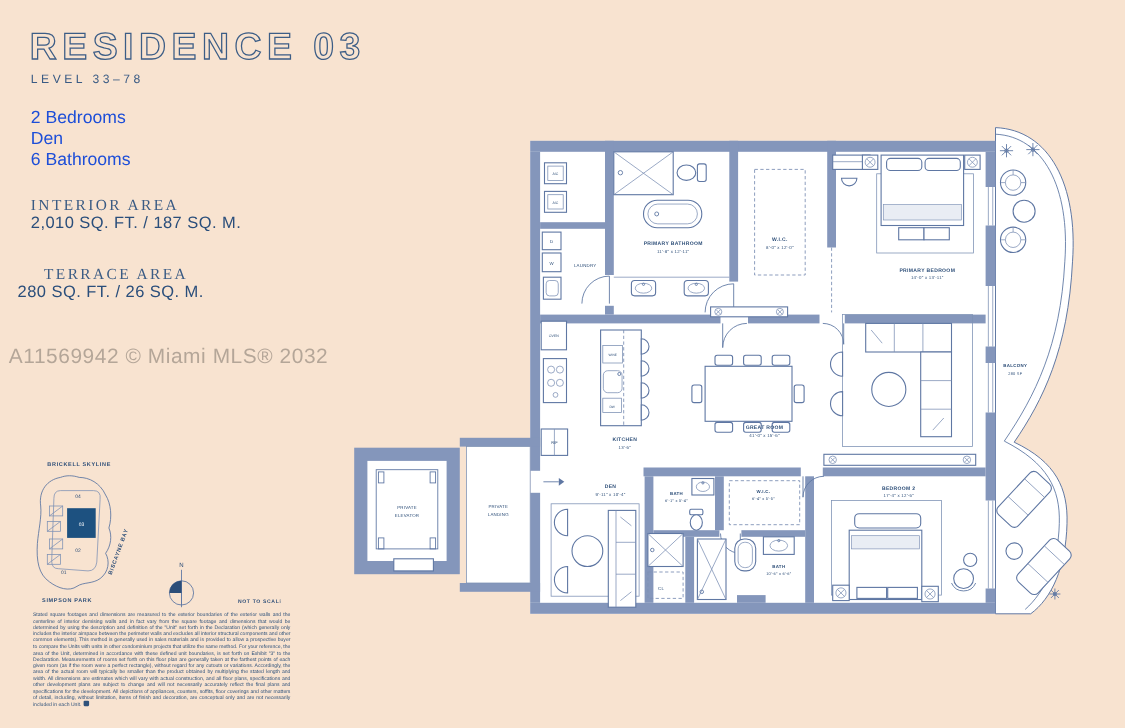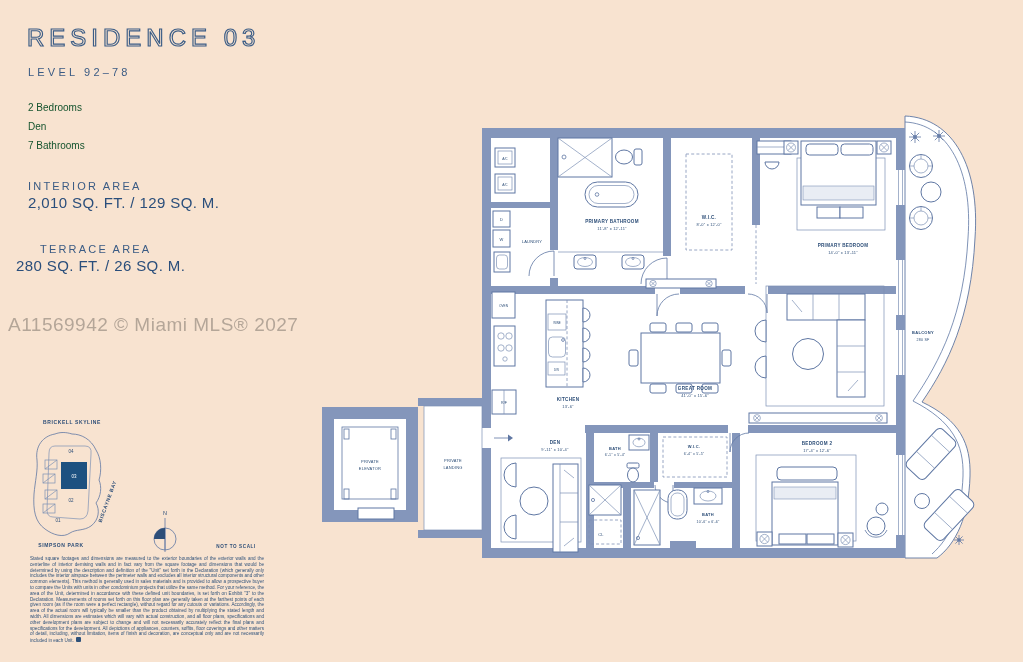--- a/index.html
+++ b/index.html
@@ -1,25 +1,25 @@
 <!DOCTYPE html>
 <html><head>
 <meta charset="utf-8">
 <style>
   html,body{margin:0;padding:0;}
   body{width:1023px;height:662px;position:relative;overflow:hidden;
        background:#f8e3d0;font-family:"Liberation Sans",sans-serif;color:#2a4e7b;}
   .abs{position:absolute;}
-  .title{left:27px;top:24px;font-size:24px;font-weight:400;letter-spacing:5px;color:#3c5d86;}
+  .title{left:27px;top:24px;font-size:34px;font-weight:700;letter-spacing:5px;color:#3c5d86;}
   @supports (-webkit-text-stroke:1px #000){
     .title{color:transparent;-webkit-text-stroke:1.15px #3c5d86;}
   }
   .level{left:28px;top:66px;font-size:11px;letter-spacing:3.2px;color:#3a5b84;}
-  .features{left:28px;top:98px;font-size:10px;line-height:19px;color:#14532d;}
-  .arealabel{font-size:11px;letter-spacing:2.2px;color:#3a5b84;}
+  .features{left:28px;top:98px;font-size:16px;line-height:19px;color:#1d4ed8;}
+  .arealabel{font-size:14px;letter-spacing:2.2px;color:#3a5b84;font-family:Liberation Serif, serif;}
   .areavalue{font-size:15px;letter-spacing:.4px;color:#2a4e7b;}
   .watermark{left:8px;top:314px;font-size:19px;color:#a4978b;opacity:.8;letter-spacing:.5px;}
   .disclaimer{left:30px;top:556px;width:234px;font-size:4.6px;line-height:5.8px;
               text-align:justify;color:#2f527b;}
   .eh-icon{display:inline-block;width:5px;height:5px;background:#2f527b;border-radius:1px;
            vertical-align:baseline;margin-left:2px;}
   
   .w{fill:#8496bb;}
   .fx{fill:#ffffff;stroke:#5f77a3;stroke-width:1;}
   .ln{fill:none;stroke:#5f77a3;stroke-width:.8;}
@@ -32,31 +32,31 @@
   .tiny{font-family:"Liberation Sans",sans-serif;font-size:3.2px;fill:#2d4e78;
         text-anchor:middle;font-weight:normal;}
   .klbl{font-family:"Liberation Sans",sans-serif;font-size:5px;fill:#2d4e78;
         text-anchor:middle;letter-spacing:.6px;font-weight:bold;}
   .kno{font-family:"Liberation Sans",sans-serif;font-size:4.5px;fill:#2d4e78;text-anchor:middle;}
 </style>
 </head>
 <body>
 
 <div class="abs title">RESIDENCE 03</div>
-<div class="abs level">LEVEL 92–78</div>
+<div class="abs level">LEVEL 33–78</div>
 <div class="abs features">
   <div>2 Bedrooms</div>
   <div>Den</div>
-  <div>7 Bathrooms</div>
+  <div>6 Bathrooms</div>
 </div>
 <div class="abs arealabel" style="left:28px;top:180px">INTERIOR AREA</div>
-<div class="abs areavalue" style="left:28px;top:194px">2,010 SQ. FT. / 129 SQ. M.</div>
+<div class="abs areavalue" style="left:28px;top:194px">2,010 SQ. FT. / 187 SQ. M.</div>
 <div class="abs arealabel" style="left:40px;top:243px">TERRACE AREA</div>
 <div class="abs areavalue" style="left:16px;top:257px">280 SQ. FT. / 26 SQ. M.</div>
-<div class="abs watermark">A11569942 © Miami MLS® 2027</div>
+<div class="abs watermark">A11569942 © Miami MLS® 2032</div>
 
 <svg class="abs" style="left:25px;top:412px" width="230" height="143" viewBox="0 0 230 143">
   <text class="klbl" x="47" y="12">BRICKELL SKYLINE</text>
   <g>
     <path class="ln" d="M 30 22 C 18 24 10 34 12 48 C 13 58 10 70 9 82 C 8 98 10 110 20 117 C 28 123 38 126 45 121 C 51 117 59 119 66 114 C 74 108 75 98 71 91 C 76 84 77 75 74 68 C 77 58 76 46 71 38 C 66 27 56 22 47 22 C 41 20 35 20 30 22 Z"></path>
     <path class="thin" d="M 30 34 L 60 34 Q 67 34 66 42 L 63 99 Q 62 107 55 107 L 28 105 Q 22 105 22 98 L 24 41 Q 24 34 30 34 Z"></path>
     <g>
       <rect class="thin" x="20" y="48" width="12" height="9"></rect>
         <line class="thin" x1="20" y1="57" x2="32" y2="48"></line>
       <rect class="thin" x="18" y="62" width="12" height="9"></rect>

